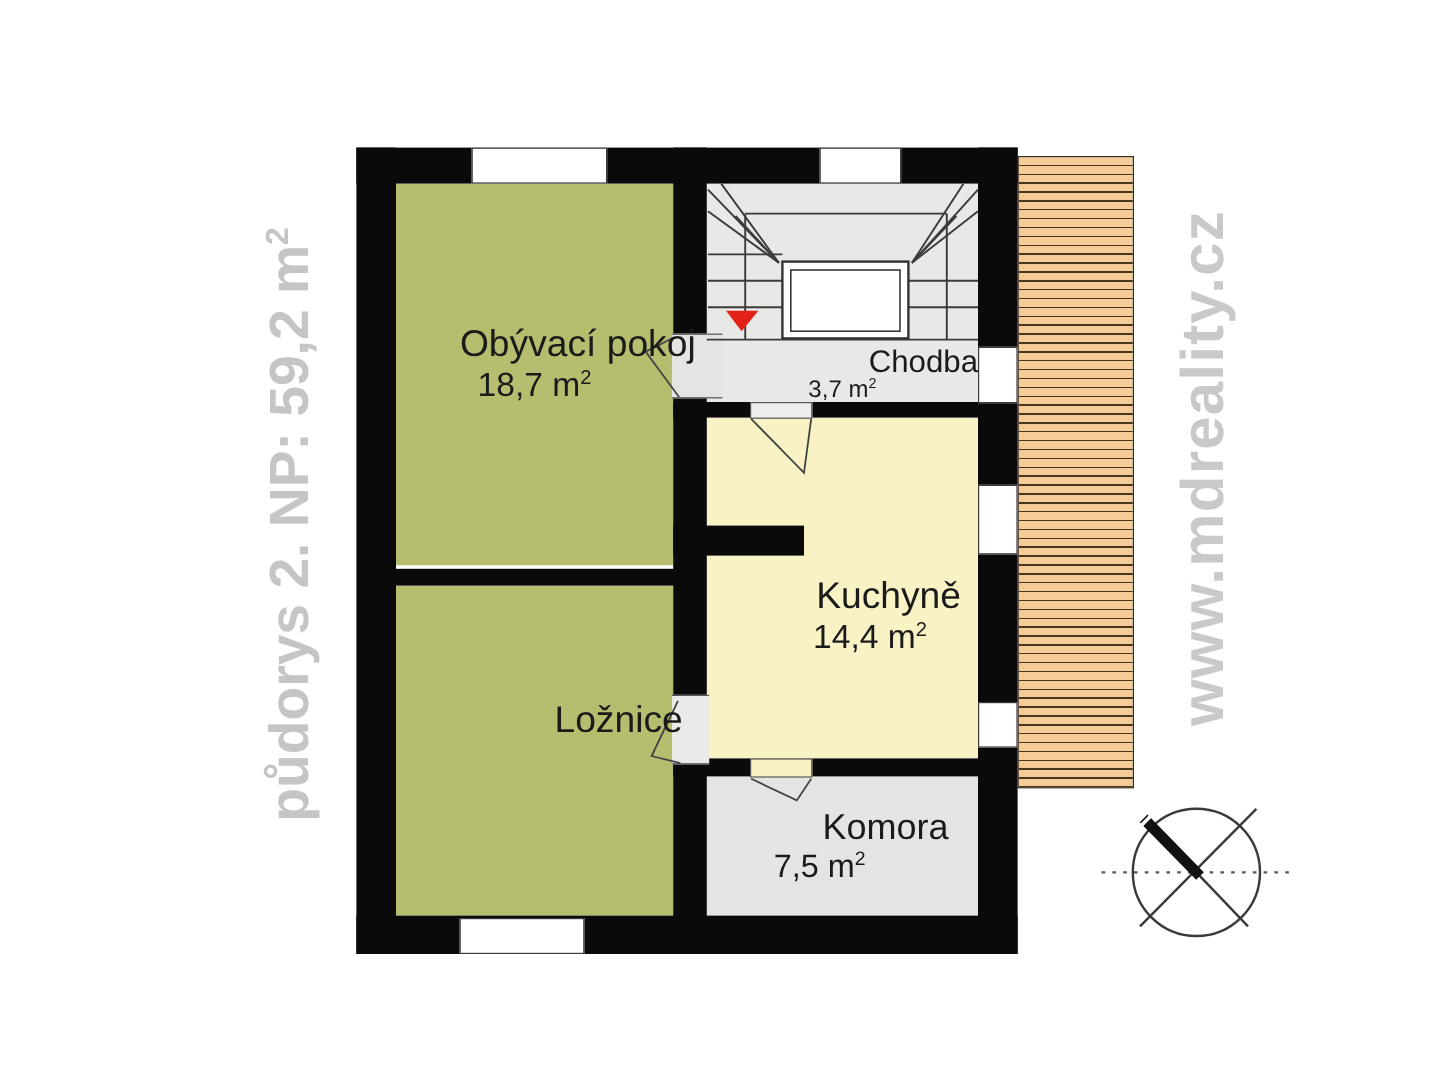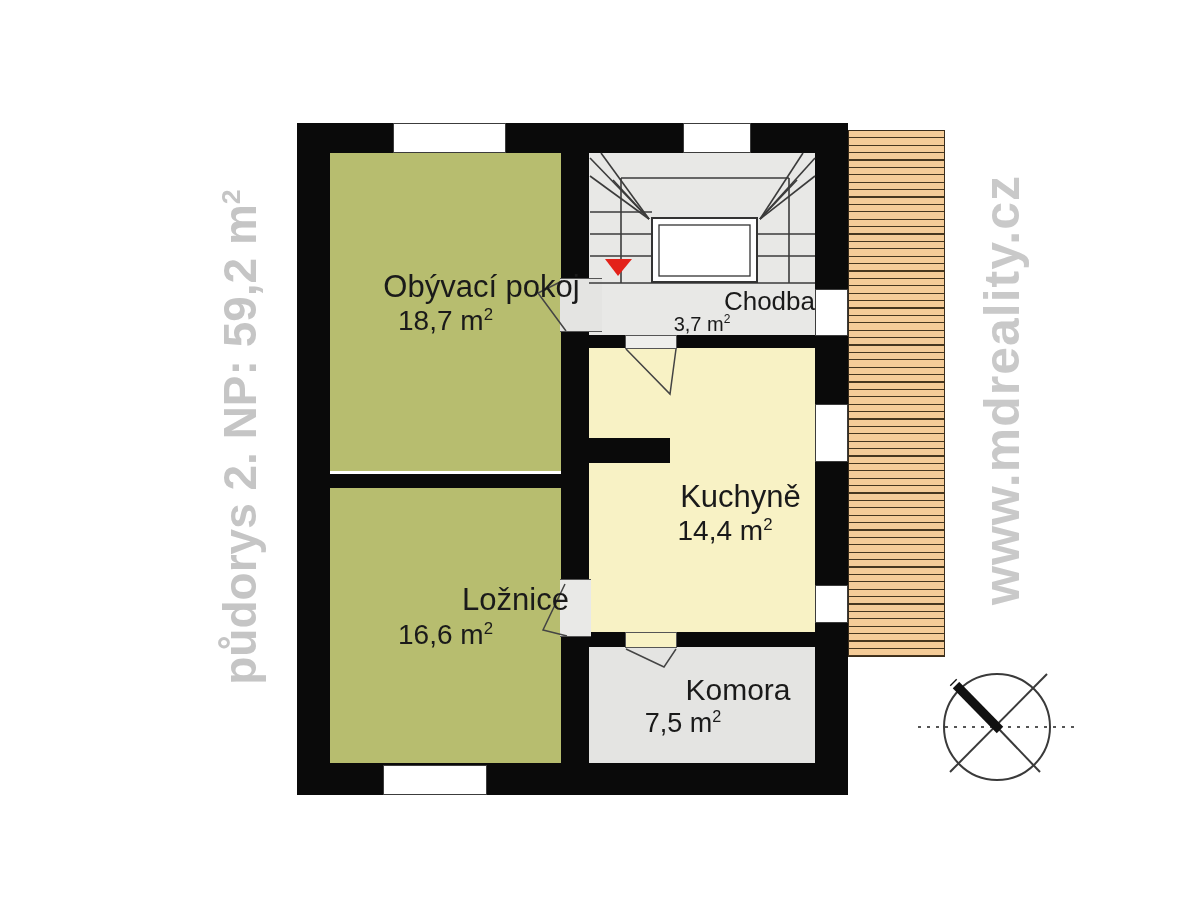--- a/index.html
+++ b/index.html
@@ -146,21 +146,20 @@
       <line x1="997" y1="727" x2="1040" y2="772" stroke="#3a3a3a" stroke-width="2"></line>
       <line x1="953" y1="682" x2="1000" y2="730" stroke="#111111" stroke-width="9"></line>
       <line x1="950" y1="689" x2="960" y2="679" stroke="#ffffff" stroke-width="3"></line>
     </g>
   </svg>
 
   <div class="lbl name l-living-n"><span>Obývací pokoj</span></div>
   <div class="lbl area l-living-a"><span>18,7 m</span><sup>2</sup></div>
 
   <div class="lbl name l-bedroom-n"><span>Ložnice</span></div>
-  <div class="lbl area l-bedroom-a"><span>16,6 m</span><sup>2</sup></div>
 
   <div class="lbl name l-kitchen-n"><span>Kuchyně</span></div>
   <div class="lbl area l-kitchen-a"><span>14,4 m</span><sup>2</sup></div>
 
   <div class="lbl l-hall-n"><span>Chodba</span></div>
   <div class="lbl l-hall-a"><span>3,7 m</span><sup>2</sup></div>
 
   <div class="lbl l-pantry-n"><span>Komora</span></div>
   <div class="lbl l-pantry-a"><span>7,5 m</span><sup>2</sup></div>
 

